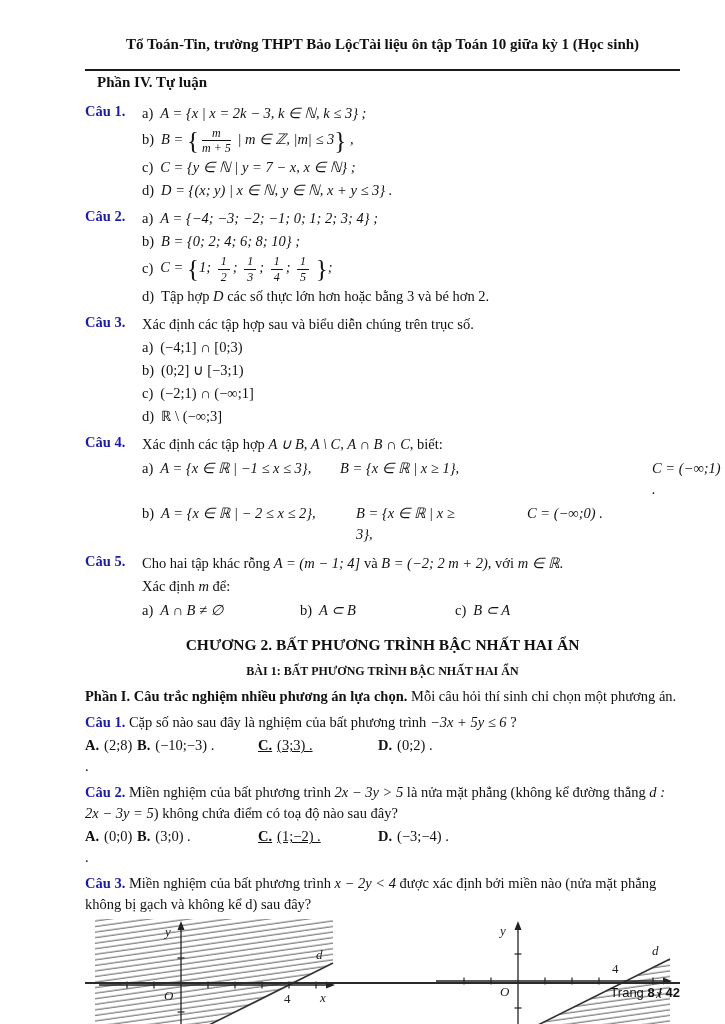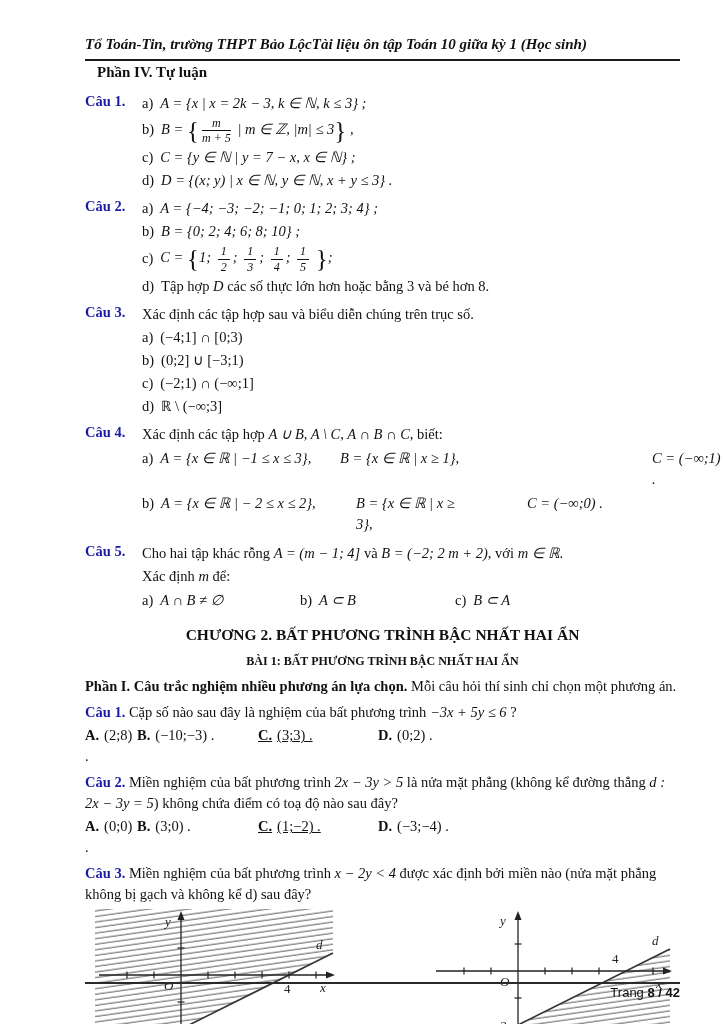--- a/index.html
+++ b/index.html
@@ -2,22 +2,22 @@
 <html><head>
 <meta charset="utf-8">
 <style>
   html,body{margin:0;padding:0;background:#e8e8e8;}
   .page{
     width:725px;height:1024px;background:#ffffff;position:relative;
     box-sizing:border-box;padding:34px 45px 0 85px;
     font-family:"Liberation Serif",serif;font-size:14.5px;color:#111;
     line-height:1.45;overflow:hidden;
   }
-  .hdr{display:flex;justify-content:flex-start;font-weight:bold;font-size:15px;
-       padding-bottom:3px;border-bottom:2px solid #1a1a1a;font-style:italic;}
+  .hdr{display:flex;justify-content:center;font-weight:bold;font-size:15px;
+       padding-bottom:13px;border-bottom:2px solid #1a1a1a;}
   .sec-title{font-weight:bold;font-size:15px;margin:1px 12px 7px;}
   .q{display:flex;margin:0 0 3px;}
   .qlab{color:#1b1ba6;font-weight:bold;width:57px;flex:none;}
   .qbody{flex:1;}
   .line{margin:2px 0;}
   .ltr{display:inline-block;margin-right:7px;}
   .math{font-style:italic;}
   .frac{display:inline-flex;flex-direction:column;vertical-align:middle;text-align:center;
         font-size:12px;line-height:1.2;margin:0 3px;font-style:italic;}
   .frac .num{border-bottom:1px solid #111;padding:0 3px;}
@@ -106,21 +106,21 @@
           </span><span class="math">;</span>
         <span class="frac">
             <span class="num">1</span>
             <span class="den">5</span>
           </span>
         <span class="brace">}</span><span class="math">;</span>
       </div>
       <div class="line">
         <span class="ltr">d)</span><span>Tập hợp</span>
         <span class="math">D</span>
-        <span>các số thực lớn hơn hoặc bằng 3 và bé hơn 8.</span>
+        <span>các số thực lớn hơn hoặc bằng 3 và bé hơn 2.</span>
       </div>
     </div>
   </div>
 
   <div class="q">
     <span class="qlab">Câu 3.</span>
     <div class="qbody">
       <div class="line">Xác định các tập hợp sau và biểu diễn chúng trên trục số.</div>
       <div class="line"><span class="ltr">a)</span><span>(−4;1] ∩ [0;3)</span></div>
       <div class="line"><span class="ltr">b)</span><span>(0;2] ∪ [−3;1)</span></div>

